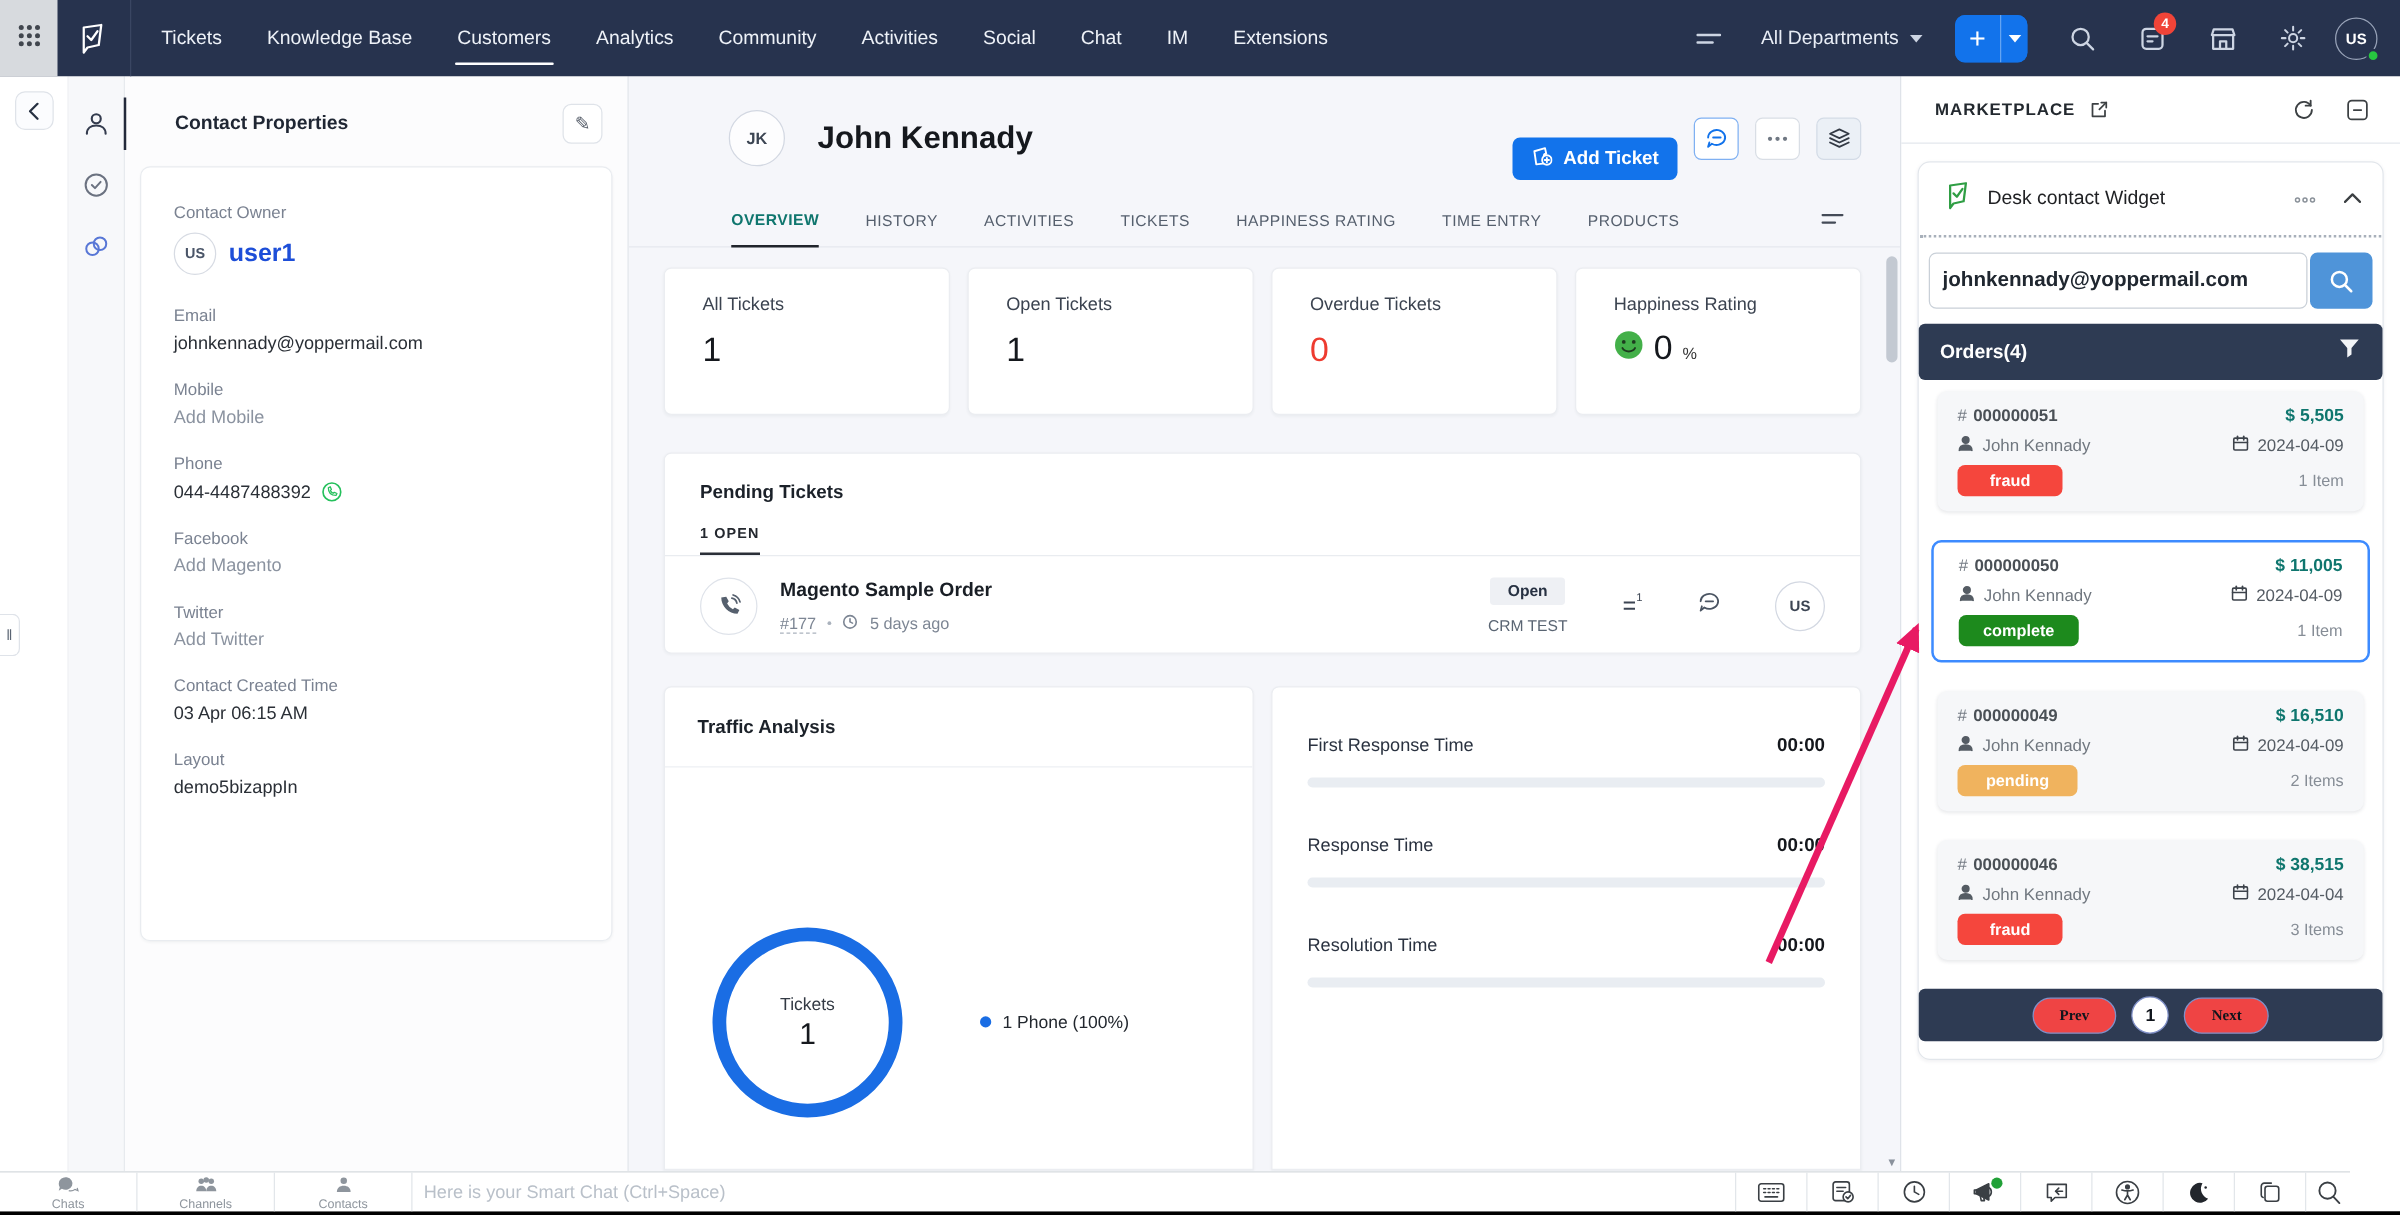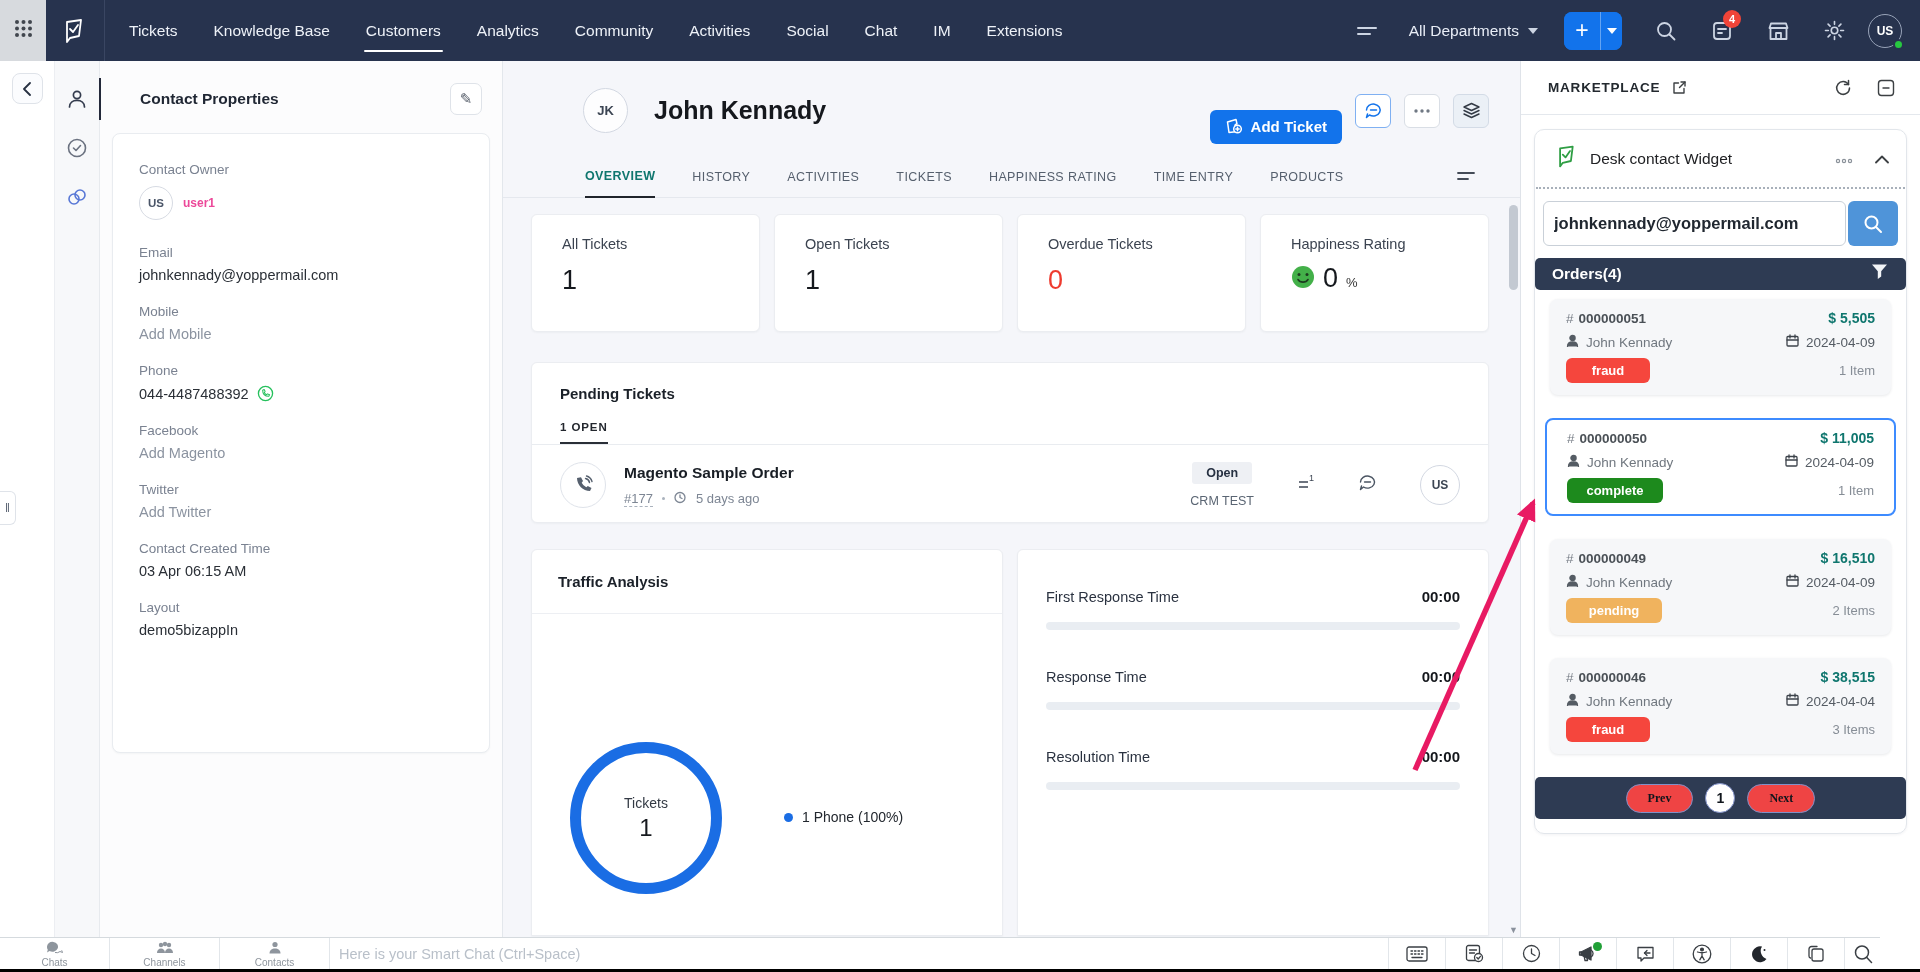--- a/index.html
+++ b/index.html
@@ -40,21 +40,21 @@
   .props-head { display:flex; align-items:center; justify-content:space-between; padding:0 8px 0 28px; height:40px; }
   .props-head h2 { font-size:15.5px; font-weight:600; color:#1f2633; }
   .edit-btn { width:32px; height:32px; border:1px solid #dfe3e9; border-radius:7px; background:#fff; color:#59606c; font-size:15px; cursor:pointer; }
   .props-card { margin-top:14px; background:#fff; border:1px solid #e9ecf0; border-radius:8px; box-shadow:0 1px 2px rgba(30,40,60,.04); padding:28px 26px 26px 26px; height:620px; }
   .field { margin-bottom:21px; }
   .field .flabel { font-size:13.5px; color:#7a8291; margin-bottom:7px; }
   .field .fvalue { font-size:14.5px; color:#2a2f36; display:flex; align-items:center; gap:8px; }
   .field .fvalue.muted { color:#8b93a0; cursor:pointer; }
   .owner-row { display:flex; align-items:center; gap:10px; margin-top:9px; margin-bottom:25px; }
   .avatar-sm { width:34px; height:34px; border-radius:50%; border:1px solid #d7dbe3; background:#fff; color:#4a5568; font-size:11.5px; font-weight:600; display:flex; align-items:center; justify-content:center; }
-  .owner-name { font-size:12px; font-weight:700; color:#ec4899; }
+  .owner-name { font-size:20px; font-weight:700; color:#1d4ed8; }
   .wa-icon { color:#25c05c; display:flex; }
 
   
   .main { flex:1; background:#f5f6fa; border-left:1px solid #e3e7ec; position:relative; overflow:hidden; }
   .contact-header { height:99px; display:flex; align-items:center; padding:0 31px 0 80px; }
   .avatar-lg { width:45px; height:45px; border-radius:50%; border:1px solid #d3d8e2; background:#fdfdfe; color:#3c4553; font-size:13px; font-weight:600; display:flex; align-items:center; justify-content:center; }
   .contact-name { font-size:25px; font-weight:700; color:#15181d; margin-left:26px; }
   .header-actions { margin-left:auto; display:flex; align-items:center; gap:13px; }
   .add-ticket { height:34px; border:none; border-radius:6px; background:#1273eb; color:#fff; font-size:15px; font-weight:600; display:flex; align-items:center; gap:9px; padding:0 15px; cursor:pointer; font-family:inherit;margin-top:32px; }
   .hbtn { width:36px; height:34px; border-radius:6px; display:flex; align-items:center; justify-content:center; cursor:pointer; background:#fff; border:1px solid #d9dee5; color:#4a5462; }
@@ -124,21 +124,21 @@
   .market-head-right { margin-left:auto; display:flex; align-items:center; gap:26px; color:#3c4043; }
   .mh-btn { cursor:pointer; display:flex; }
   .widget-card { margin:14px 13px 0 13px; border:1px solid #e2e6eb; border-radius:10px; box-shadow:0 1px 3px rgba(30,40,60,.06); padding-bottom:14px; }
   .widget-head { display:flex; align-items:center; padding:13px 17px; }
   .widget-title { font-size:15.5px; font-weight:500; color:#202124; margin-left:11px; }
   .widget-head-right { margin-left:auto; display:flex; align-items:center; gap:22px; color:#8a9199; }
   .dotted-div { border-bottom:2px dotted #a8b0ba; margin:0 1px; }
   .search-row { display:flex; padding:12px 8px 10px 8px; }
   .mk-search-input { flex:1; height:45px; border:1.5px solid #c9d0d8; border-radius:6px; padding:0 10px; font-size:16.5px; font-weight:700; color:#202730; font-family:inherit; min-width:0; }
   .mk-search-btn { width:50px; height:45px; margin-left:2px; border:none; border-radius:6px; background:#4f94d9; color:#fff; display:flex; align-items:center; justify-content:center; cursor:pointer; }
-  .orders-head { height:32px; background:#2e3b53; border-radius:5px; display:flex; align-items:center; justify-content:space-between; padding:0 17px; margin-top:2px; }
+  .orders-head { height:45px; background:#2e3b53; border-radius:5px; display:flex; align-items:center; justify-content:space-between; padding:0 17px; margin-top:2px; }
   .orders-title { color:#fff; font-size:15.5px; font-weight:700; }
   .orders-list { padding-top:9px; }
   .order-card { margin:0 15px 23px 15px; background:#f6f7f9; border-radius:8px; box-shadow:0 1px 3px rgba(30,40,60,.10); padding:11px 16px 12px 16px; cursor:pointer; }
   .order-card.selected { margin:0 10px 23px 10px; background:#fff; border:2px solid #3d8bff; box-shadow:none; padding:10px 20px 11px 20px; }
   .o-row { display:flex; align-items:center; justify-content:space-between; margin-bottom:8px; }
   .o-row:last-child { margin-bottom:0; }
   .o-num { font-size:13.5px; font-weight:700; color:#4a5056; }
   .o-hash { font-weight:400; color:#757c85; margin-right:5px; }
   .o-amt { font-size:14px; font-weight:700; color:#0f766e; }
   .o-cust { display:flex; align-items:center; gap:7px; font-size:13.5px; color:#70777f; }

